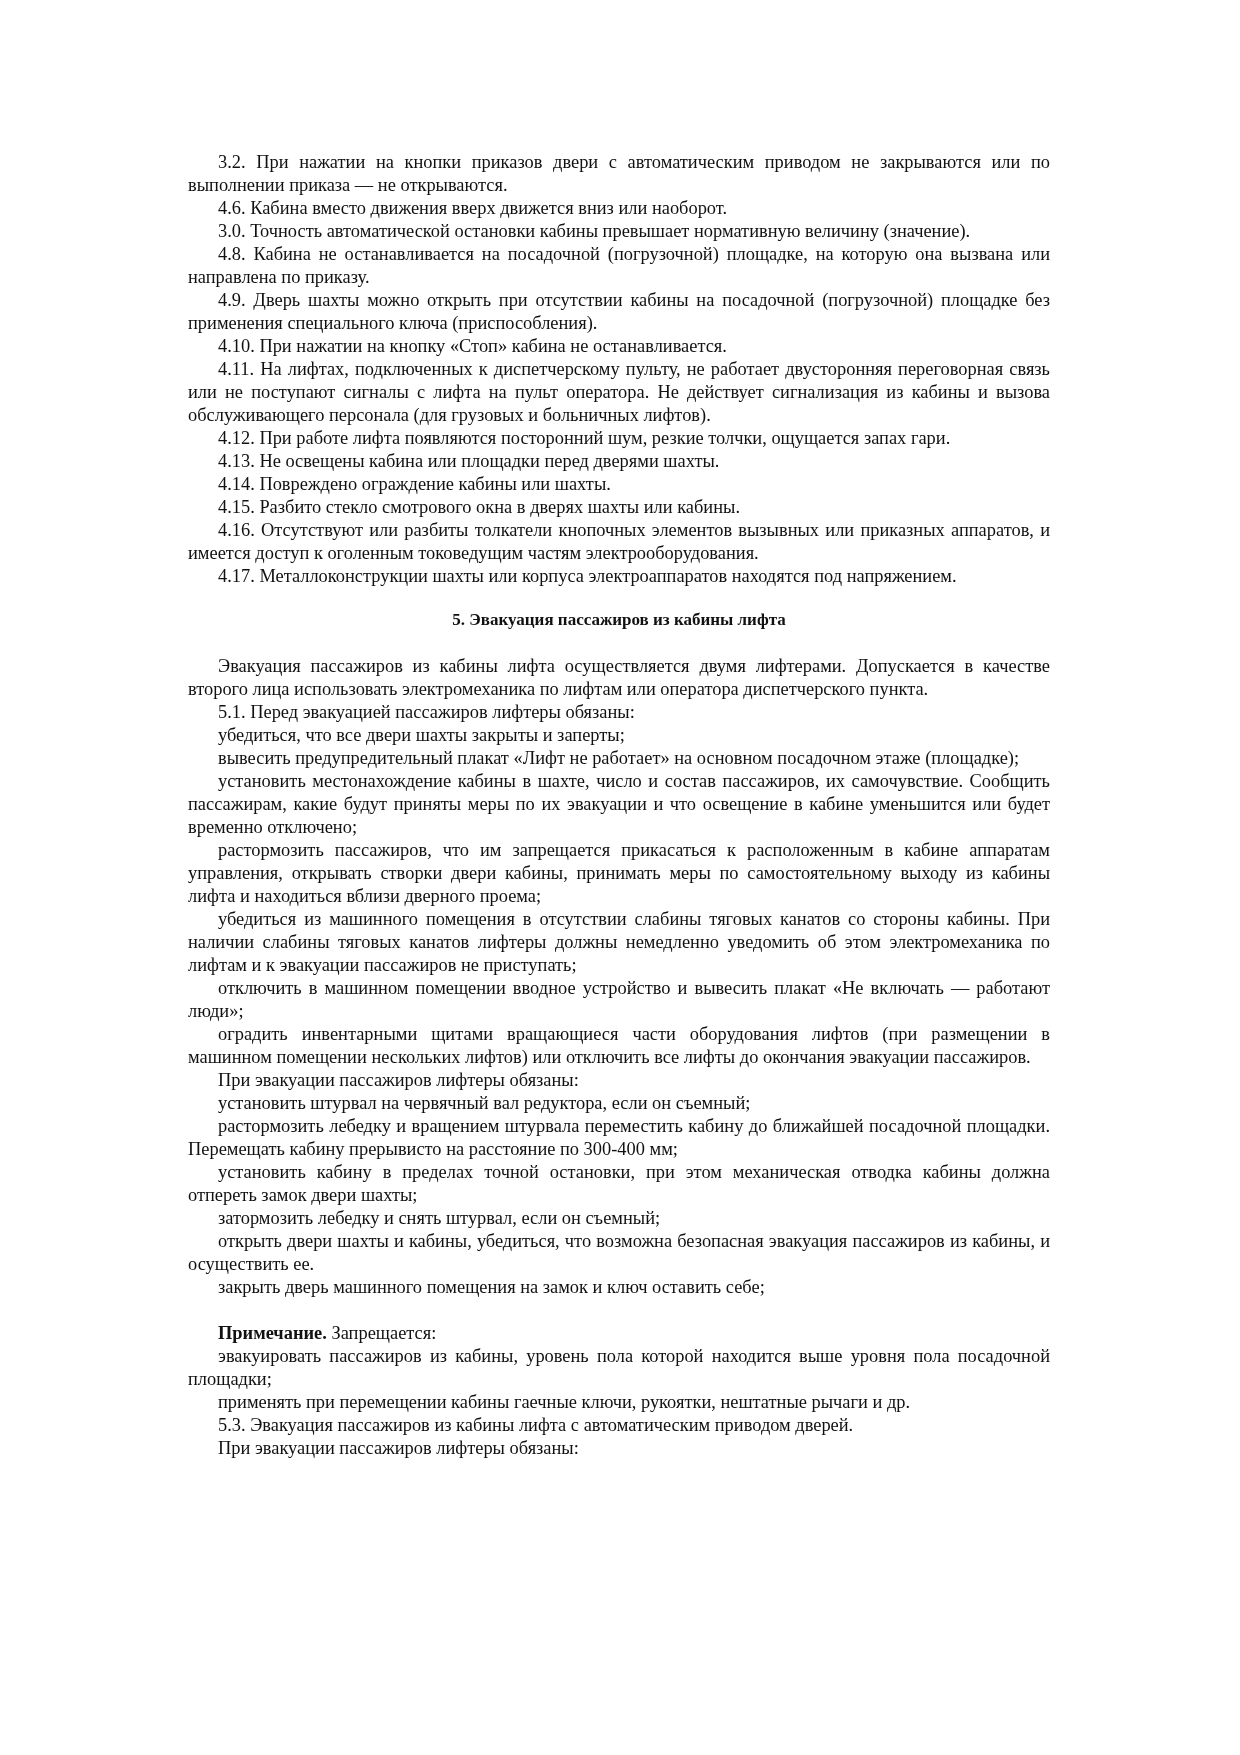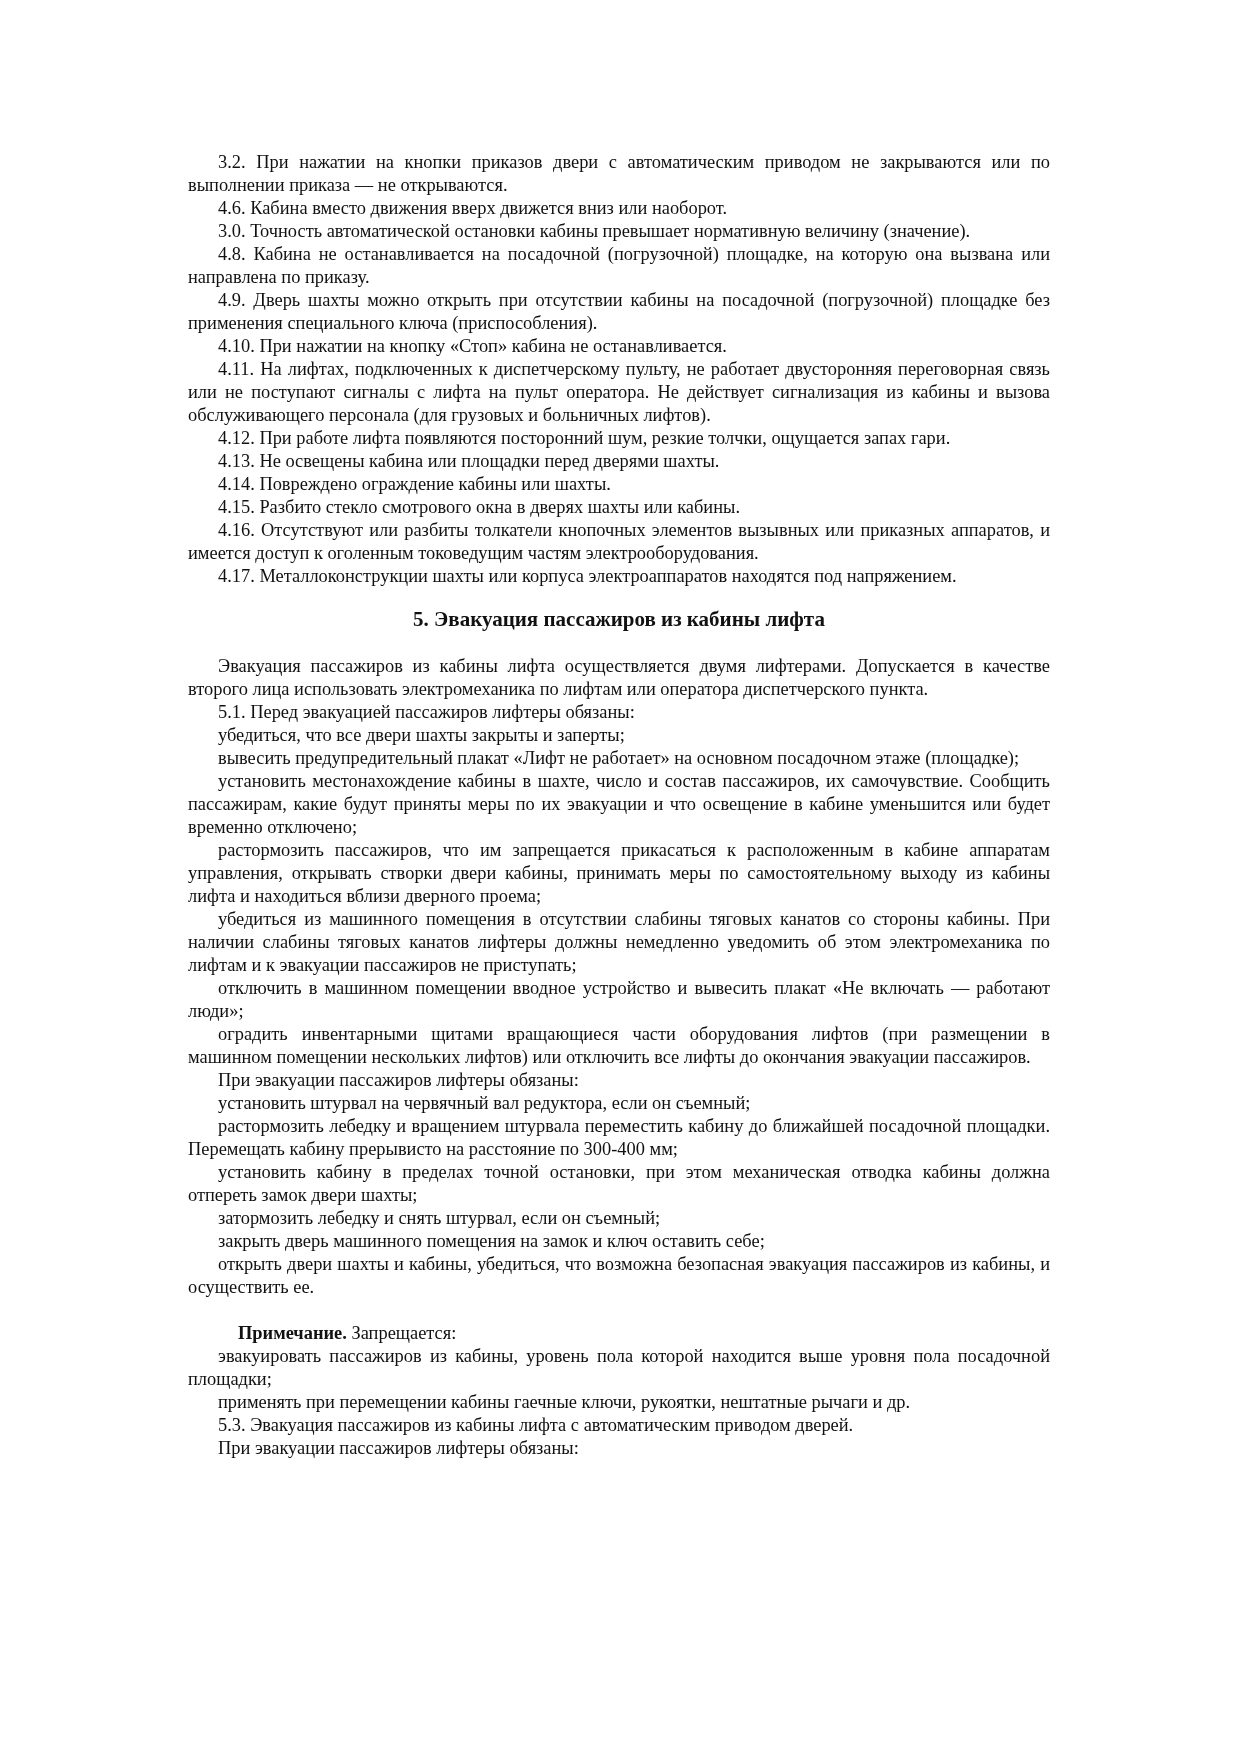--- a/index.html
+++ b/index.html
@@ -25,31 +25,30 @@
     }
     .p {
       margin: 0;
       text-align: justify;
       text-indent: 30px;
     }
     .heading {
       margin: 0;
       text-align: center;
       font-weight: bold;
-      font-size: 21px;
+      font-size: 17px;
       line-height: 23px;
       padding-top: 20px;
       padding-bottom: 24px;
     }
     .note-gap {
       height: 23px;
     }
     .bold {
       font-weight: bold;
-      margin-left: 20px;
     }
   </style>
 </head>
 <body>
 
 <div class="page">
 
   <div>
     <p class="p">3.2. При нажатии на кнопки приказов двери с автоматическим приводом не закрываются или по выполнении приказа — не открываются.</p>
     <p class="p">4.6. Кабина вместо движения вверх движется вниз или наоборот.</p>
@@ -76,22 +75,22 @@
     <p class="p">установить местонахождение кабины в шахте, число и состав пассажиров, их самочувствие. Сообщить пассажирам, какие будут приняты меры по их эвакуации и что освещение в кабине уменьшится или будет временно отключено;</p>
     <p class="p">растормозить пассажиров, что им запрещается прикасаться к расположенным в кабине аппаратам управления, открывать створки двери кабины, принимать меры по самостоятельному выходу из кабины лифта и находиться вблизи дверного проема;</p>
     <p class="p">убедиться из машинного помещения в отсутствии слабины тяговых канатов со стороны кабины. При наличии слабины тяговых канатов лифтеры должны немедленно уведомить об этом электромеханика по лифтам и к эвакуации пассажиров не приступать;</p>
     <p class="p">отключить в машинном помещении вводное устройство и вывесить плакат «Не включать — работают люди»;</p>
     <p class="p">оградить инвентарными щитами вращающиеся части оборудования лифтов (при размещении в машинном помещении нескольких лифтов) или отключить все лифты до окончания эвакуации пассажиров.</p>
     <p class="p">При эвакуации пассажиров лифтеры обязаны:</p>
     <p class="p">установить штурвал на червячный вал редуктора, если он съемный;</p>
     <p class="p">растормозить лебедку и вращением штурвала переместить кабину до ближайшей посадочной площадки. Перемещать кабину прерывисто на расстояние по 300-400 мм;</p>
     <p class="p">установить кабину в пределах точной остановки, при этом механическая отводка кабины должна отпереть замок двери шахты;</p>
     <p class="p">затормозить лебедку и снять штурвал, если он съемный;</p>
+    <p class="p">открыть двери шахты и кабины, убедиться, что возможна безопасная эвакуация пассажиров из кабины, и осуществить ее.</p>
     <p class="p">закрыть дверь машинного помещения на замок и ключ оставить себе;</p>
-    <p class="p">открыть двери шахты и кабины, убедиться, что возможна безопасная эвакуация пассажиров из кабины, и осуществить ее.</p>
   </div>
 
   <div class="note-gap"></div>
 
   <div>
     <p class="p"><span class="bold">Примечание.</span><span> Запрещается:</span></p>
     <p class="p">эвакуировать пассажиров из кабины, уровень пола которой находится выше уровня пола посадочной площадки;</p>
     <p class="p">применять при перемещении кабины гаечные ключи, рукоятки, нештатные рычаги и др.</p>
   </div>
 

